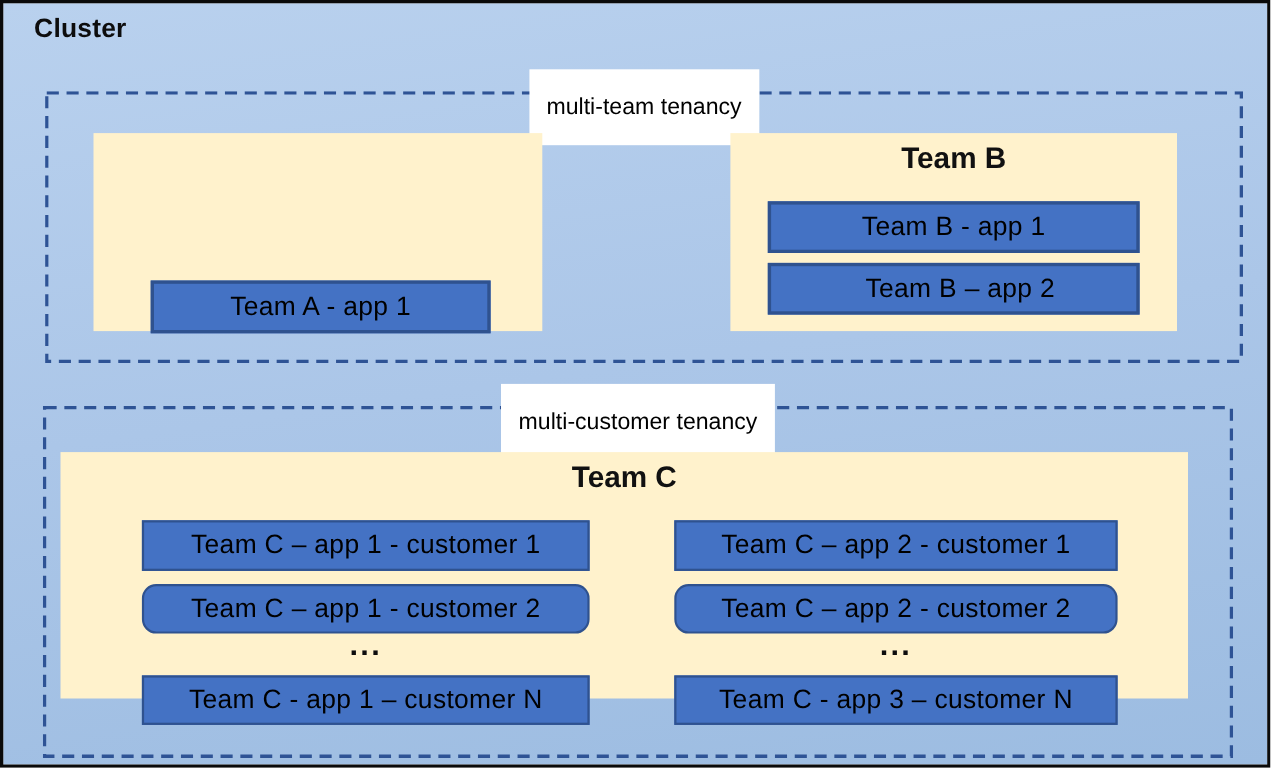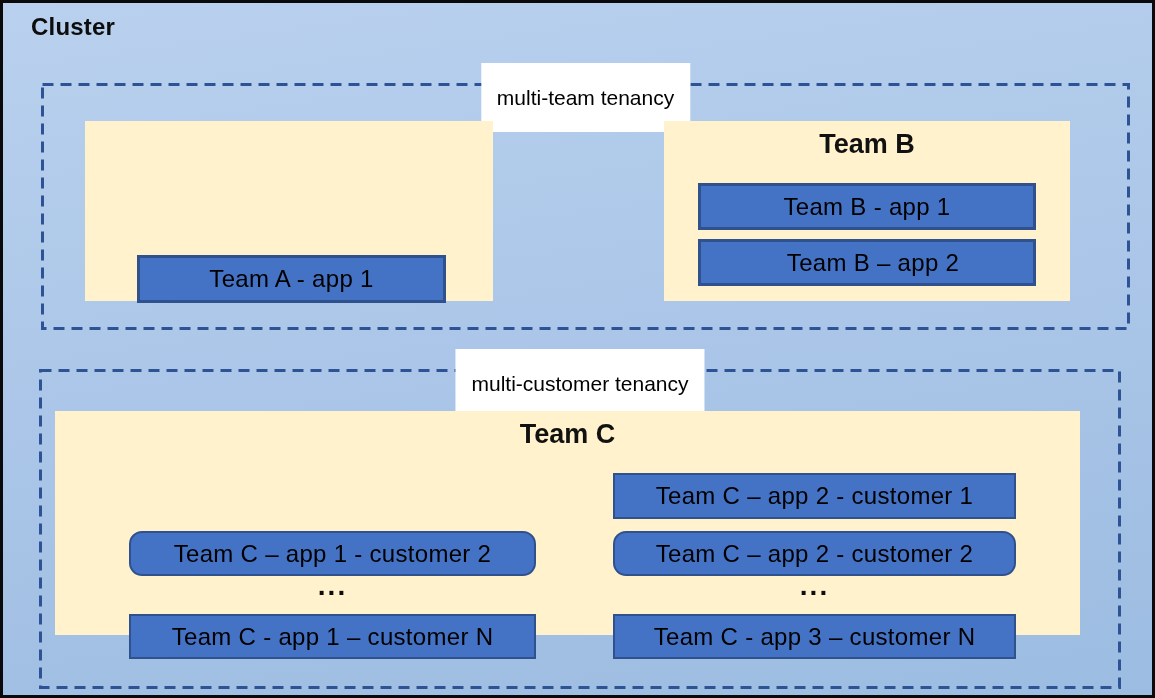--- a/index.html
+++ b/index.html
@@ -171,20 +171,21 @@
 
   <section class="tenancy tenancy-customer">
     <svg class="dash-rect" width="1082" height="320" viewBox="0 0 1082 320">
       <rect x="1.5" y="1.5" width="1079" height="317" fill="none" stroke="#2e5395" stroke-width="3" stroke-dasharray="11 7"></rect>
     </svg>
     <div class="tenancy-label">multi-customer tenancy</div>
 
     <div class="team-card team-c">
       <div class="team-name">Team C</div>
 
+      <div class="app-box col-1 row-1">Team C – app 1 - customer 1</div>
       <div class="app-box col-1 row-2">Team C – app 1 - customer 2</div>
       <div class="ellipsis col-1">...</div>
       <div class="app-box col-1 row-n">Team C - app 1 – customer N</div>
 
       <div class="app-box col-2 row-1">Team C – app 2 - customer 1</div>
       <div class="app-box col-2 row-2">Team C – app 2 - customer 2</div>
       <div class="ellipsis col-2">...</div>
       <div class="app-box col-2 row-n">Team C - app 3 – customer N</div>
     </div>
   </section>

